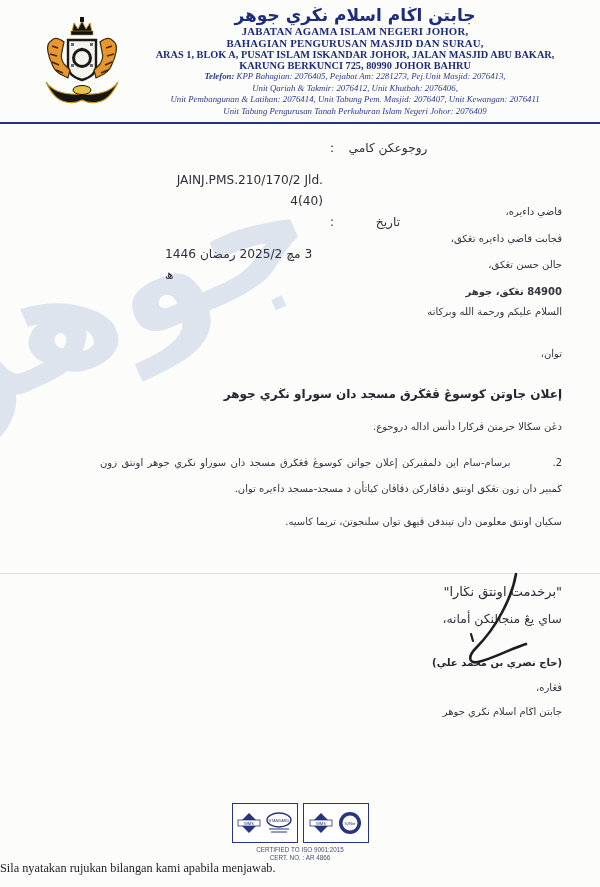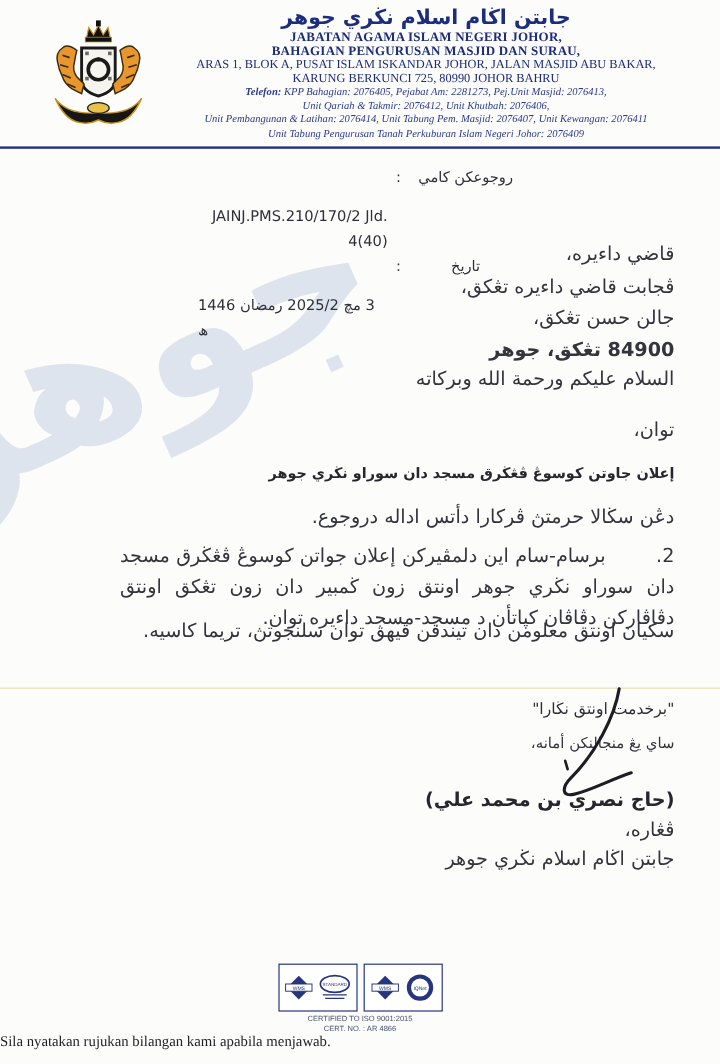--- a/index.html
+++ b/index.html
@@ -22,41 +22,41 @@
   }
   
   .header { position:absolute; top:0; left:0; right:0; z-index:2; }
   .crest { position:absolute; left:38px; top:16px; width:88px; height:94px; }
   .head-text { padding:5px 20px 0 130px; text-align:center; }
   .jawi-title {
     font-family:"DejaVu Sans", sans-serif; direction:rtl;
     font-size:17px; font-weight:bold; color:#1d2d7d; letter-spacing:-.5px;
   }
   .dept-line  { font-size:10.8px; font-weight:bold; color:#1c2c7a; letter-spacing:.2px; }
-  .addr-line  { font-size:10.3px; font-weight:normal; color:#1c2c7a; }
+  .addr-line  { font-size:10.3px; font-weight:bold; color:#1c2c7a; }
   .phone-line { font-size:8.8px; font-style:italic; color:#2b3a8c; line-height:11.5px; }
   .phone-line b { font-weight:bold;margin-top:28px; }
   .head-rule { position:absolute; top:122px; left:0; right:0; height:2.2px; background:#26317f; }
   
   .ref-block {
     position:absolute; top:138px; left:165px; width:270px; z-index:2;
     direction:rtl; font-family:"DejaVu Sans", sans-serif;
     font-size:12.2px; color:#2e2f38;
   }
   .ref-row { display:flex; line-height:21px; }
   .ref-label { width:94px;text-align:center; }
   .ref-colon { width:18px; text-align:center; }
   .ref-value { flex:1; direction:ltr; text-align:right; unicode-bidi:embed;margin-top:32px; }
   .ref-value.date { direction:rtl; text-align:left; }
   
   .jawi {
     position:absolute; right:38px; z-index:2;
     direction:rtl; text-align:right;
     font-family:"DejaVu Sans", sans-serif;
-    font-size:16px; color:#33343c;
+    font-size:10px; color:#33343c;
   }
   .recipient { top:199px; line-height:26.5px; }
   .recipient .line4 { font-weight:bold; }
   .salam   { top:306px; }
   .tuan    { top:348px; }
   .subject { top:387px; font-weight:bold; font-size:12px; color:#26262e; }
   .para1   { top:421px;margin-left:20px; }
   .para2   { top:450px; left:100px; line-height:26px; text-align:justify; }
   .para2 .num { letter-spacing:1px; }
   .para2 .gap { display:inline-block; width:42px; }

